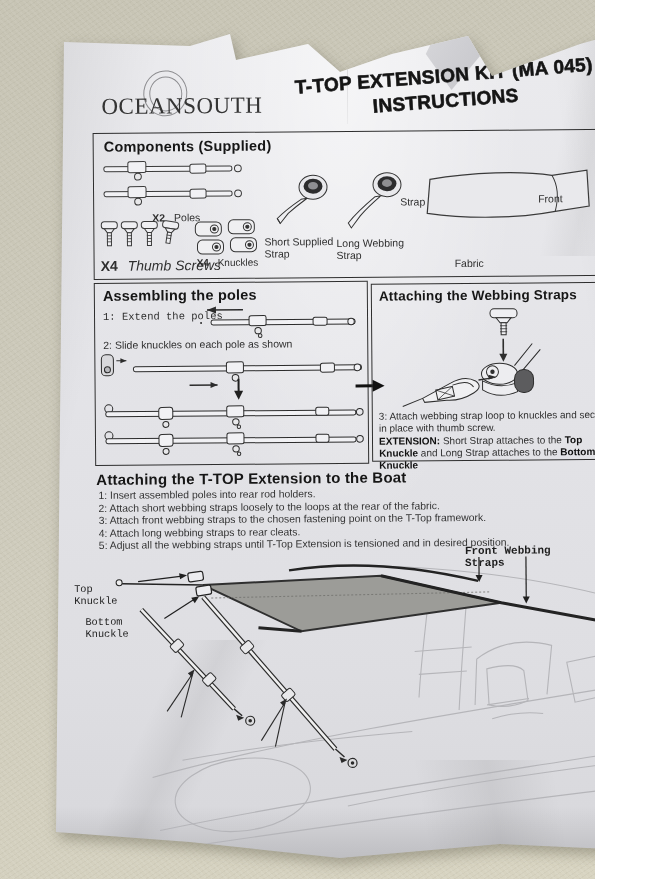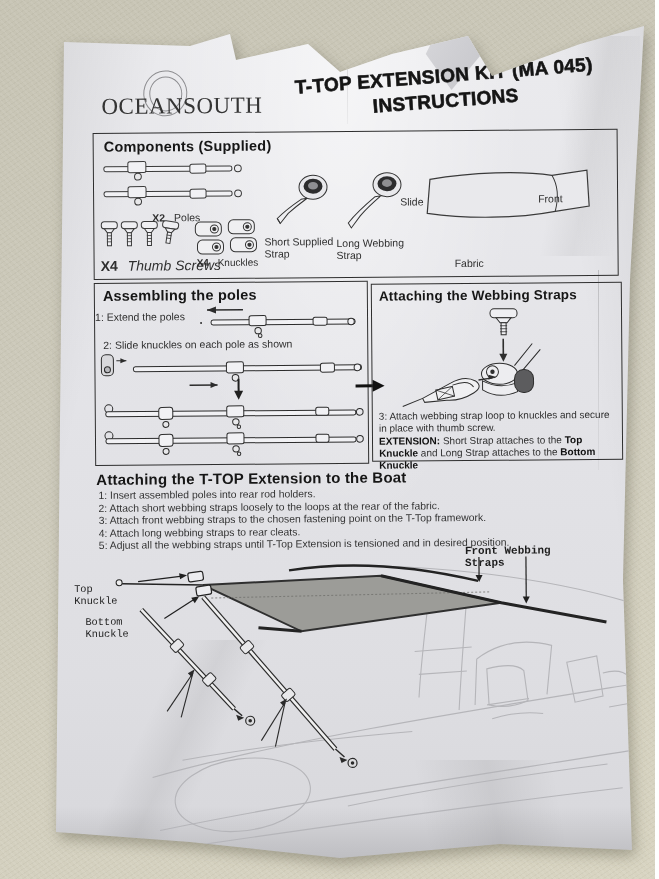--- a/index.html
+++ b/index.html
@@ -1,16 +1,16 @@
 <!DOCTYPE html>
 <html><head>
 <meta charset="utf-8">
 <style>
   html,body{margin:0;padding:0;}
-  .scene{position:relative;width:655px;height:879px;overflow:hidden;
+  .scene{position:relative;width:595px;height:879px;overflow:hidden;
     background-color:#c9c6b7;
     background-image:
       radial-gradient(circle at 18% 22%, rgba(255,255,255,.18) 0 1px, transparent 2px),
       radial-gradient(circle at 63% 77%, rgba(110,104,86,.14) 0 1px, transparent 2px),
       repeating-linear-gradient(47deg, rgba(255,255,255,.06) 0 2px, transparent 2px 5px),
       repeating-linear-gradient(-33deg, rgba(96,92,76,.05) 0 1px, transparent 1px 4px),
       linear-gradient(160deg,#c7c4b4 0%,#cdcabb 45%,#d8d4c1 100%);
     font-family:"Liberation Sans", sans-serif; color:#2b2b2b;}
   .paper-wrap{position:absolute;left:0;top:0;width:659px;height:879px;
     filter:drop-shadow(3px 6px 7px rgba(60,56,40,.35));}
@@ -193,32 +193,32 @@
           <div class="sm lbl2" style="left:170px;top:103px;width:70px;">Short Supplied Strap</div>
 
           <svg style="left:254px;top:38px;" width="62" height="66" viewBox="0 0 62 66">
             <ellipse cx="39" cy="15" rx="14" ry="12" fill="#e9e9ec" stroke="#333" stroke-width="1"></ellipse>
             <ellipse cx="39" cy="14" rx="9.5" ry="7.5" fill="#2d2d2e"></ellipse>
             <ellipse cx="39" cy="13.5" rx="5" ry="3.8" fill="#8f8f92"></ellipse>
             <path d="M33 26 Q20 37 12 46 L3 58 L0 53 Q9 42 27 27 Z" fill="#efeff2" stroke="#333" stroke-width="1"></path>
           </svg>
           <div class="sm lbl2" style="left:242px;top:105px;width:70px;">Long Webbing Strap</div>
 
-          <div class="sm" style="left:306px;top:64px;">Slide</div>
+          <div class="sm" style="left:306px;top:64px;">Strap</div>
           <svg style="left:328px;top:36px;" width="170" height="78" viewBox="0 0 170 78">
             <path d="M8 12 C50 5 100 4 130 9 L165 4 L167 40 L133 45 C95 52 45 52 5 46 Z" fill="#e9e9ec" stroke="#3a3a3a" stroke-width="1.2"></path>
             <path d="M130 9 C137 21 136 34 133 45" fill="none" stroke="#3a3a3a" stroke-width="1"></path>
           </svg>
           <div class="sm" style="left:444px;top:62px;text-align:right;">Front</div>
           <div class="sm" style="left:360px;top:110px;margin-top:16px;">Fabric</div>
         </section>
 
         <section class="box assembling">
           <h2 style="left:8px;top:4px;">Assembling the poles</h2>
-          <div class="sm" style="left:0;top:27px;">1: Extend the poles</div>
+          <div class="sm" style="left:8px;top:27px;font-family:Liberation Mono, monospace;">1: Extend the poles</div>
 
           <svg style="left:98px;top:22px;" width="170" height="40" viewBox="0 0 170 40">
             <g stroke="#2c2c2c" fill="none">
               <line x1="50" y1="5" x2="14" y2="5" stroke-width="1.5"></line>
               <path d="M14 5 l9 -3.5 v7 z" fill="#2c2c2c" stroke="none"></path>
               <circle cx="8" cy="18" r="1" fill="#2c2c2c" stroke="none"></circle>
               <g fill="#f1f1f4" stroke-width="1">
                 <rect x="18" y="15" width="144" height="5" rx="2"></rect>
                 <rect x="56" y="11" width="17" height="10" rx="2"></rect>
                 <circle cx="65" cy="26" r="3.2" fill="#e8e8ea"></circle>

